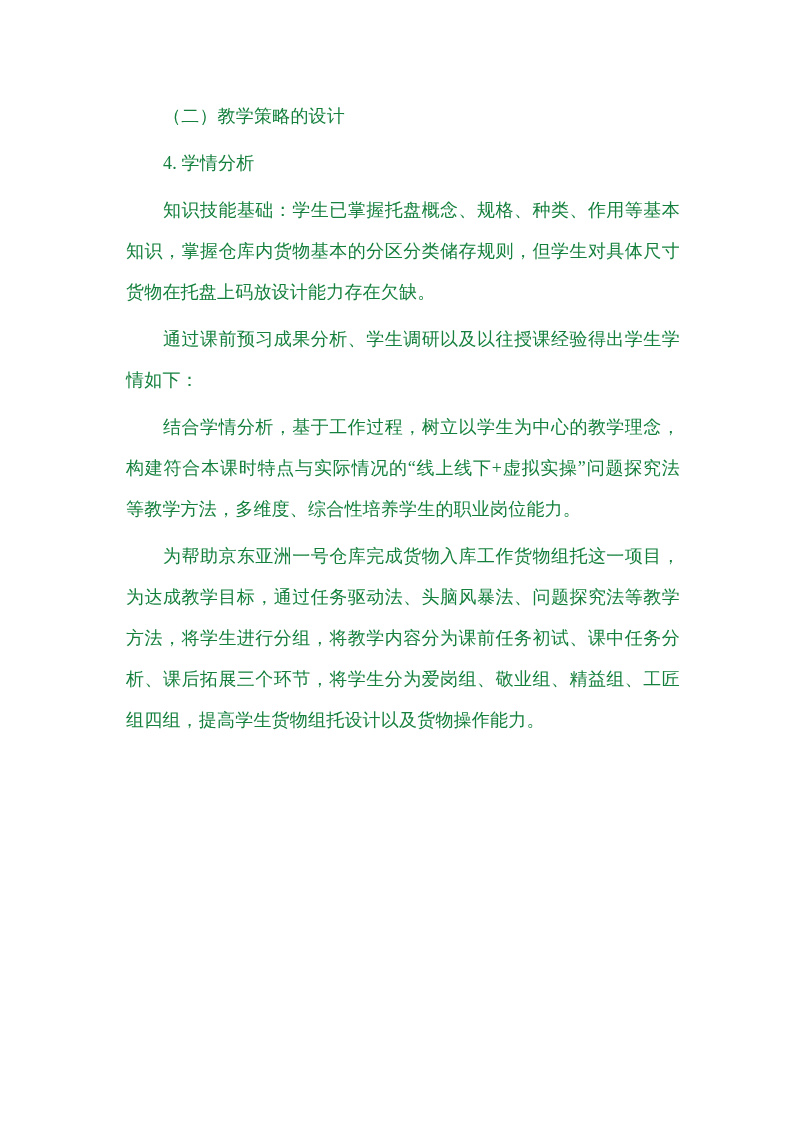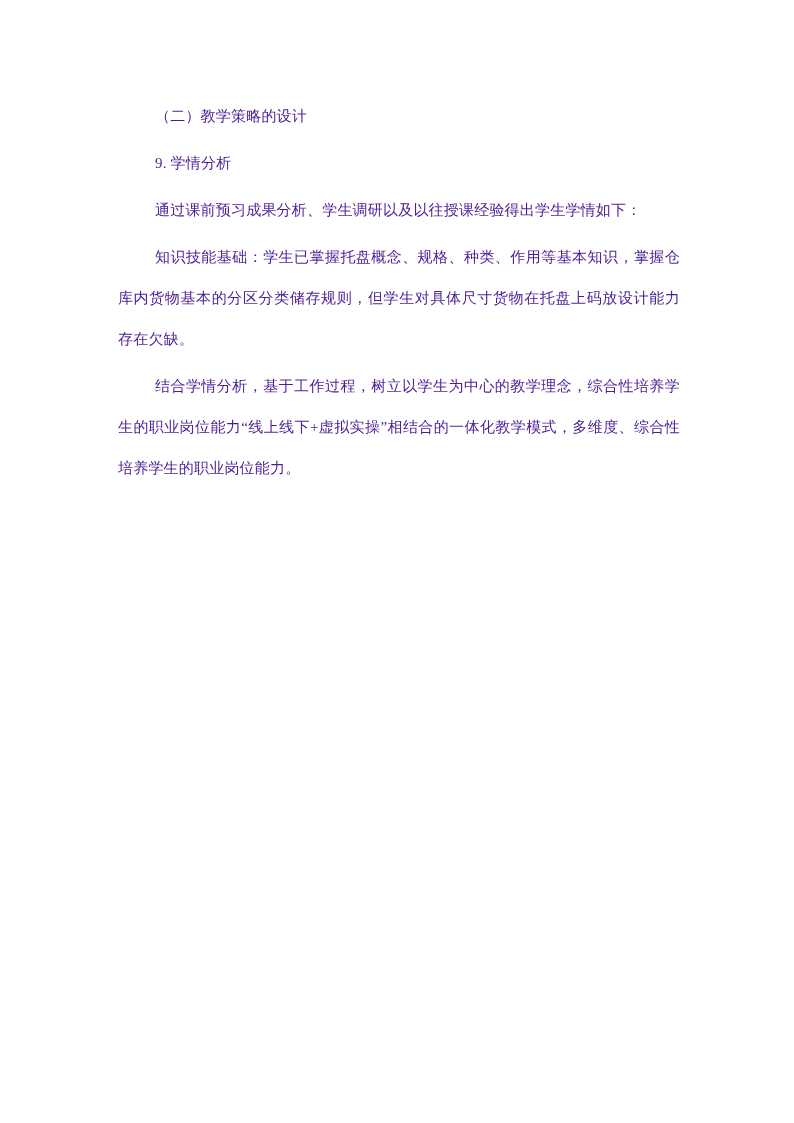--- a/index.html
+++ b/index.html
@@ -22,50 +22,51 @@
     box-sizing: border-box;
     overflow: hidden;
   }
   .content {
     position: absolute;
     left: 118px;
     top: 96px;
     width: 562px;
   }
   p {
-    margin: 0 0 6px 0;
-    font-size: 15px;
+    margin: 0 0 6px 8px;
+    font-size: 18px;
     line-height: 41px;
     letter-spacing: 0.2px;
     text-align: justify;
     text-justify: inter-ideograph;
-    color: #4c1d95;
+    color: #15803d;
   }
   p.indent {
     text-indent: 37px;
   }
   p.heading {
     text-indent: 37px;
     font-weight: normal;
   }
 </style>
 </head>
 <body>
 
 <div class="page">
   <div class="content">
 
     <p class="heading">（二）教学策略的设计</p>
 
-    <p class="heading">9. 学情分析</p>
+    <p class="heading">4. 学情分析</p>
+
+    <p class="indent">知识技能基础：学生已掌握托盘概念、规格、种类、作用等基本知识，掌握仓库内货物基本的分区分类储存规则，但学生对具体尺寸货物在托盘上码放设计能力存在欠缺。</p>
 
     <p class="indent">通过课前预习成果分析、学生调研以及以往授课经验得出学生学情如下：</p>
 
-    <p class="indent">知识技能基础：学生已掌握托盘概念、规格、种类、作用等基本知识，掌握仓库内货物基本的分区分类储存规则，但学生对具体尺寸货物在托盘上码放设计能力存在欠缺。</p>
 
 
-
-    <p class="indent">结合学情分析，基于工作过程，树立以学生为中心的教学理念，综合性培养学生的职业岗位能力“线上线下+虚拟实操”相结合的一体化教学模式，多维度、综合性培养学生的职业岗位能力。</p>
+    <p class="indent">结合学情分析，基于工作过程，树立以学生为中心的教学理念，构建符合本课时特点与实际情况的“线上线下+虚拟实操”问题探究法等教学方法，多维度、综合性培养学生的职业岗位能力。</p>
 
 
+    <p class="indent">为帮助京东亚洲一号仓库完成货物入库工作货物组托这一项目，为达成教学目标，通过任务驱动法、头脑风暴法、问题探究法等教学方法，将学生进行分组，将教学内容分为课前任务初试、课中任务分析、课后拓展三个环节，将学生分为爱岗组、敬业组、精益组、工匠组四组，提高学生货物组托设计以及货物操作能力。</p>
 
   </div>
 </div>
 
 </body></html>

